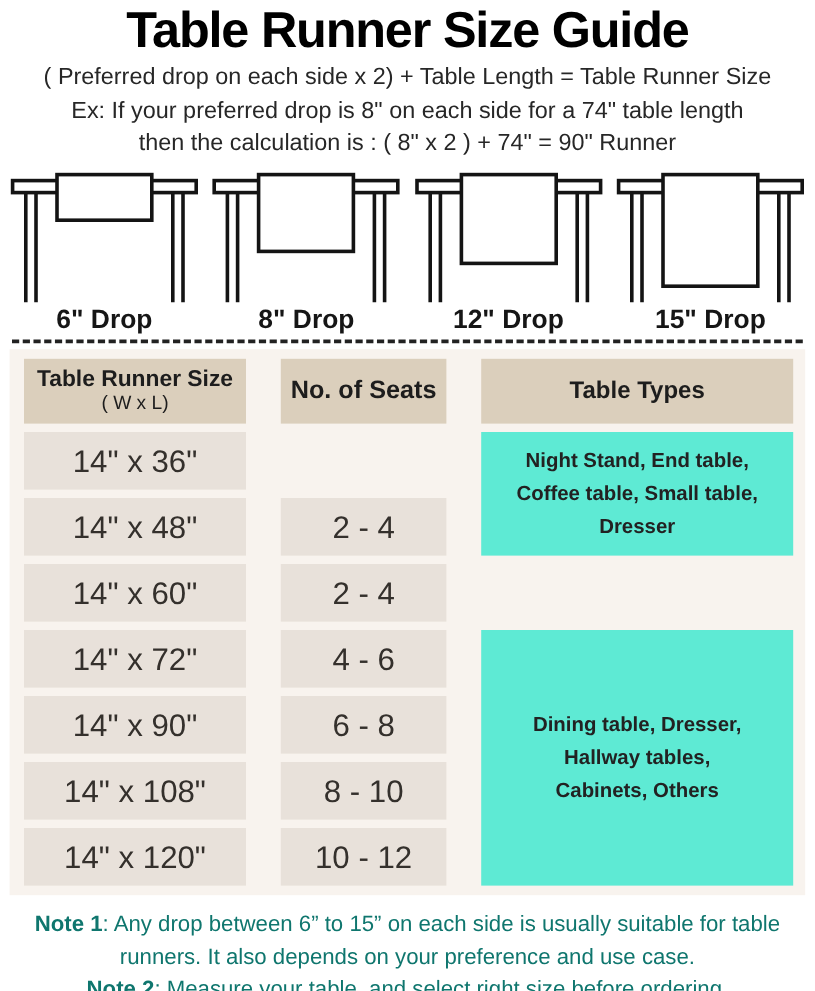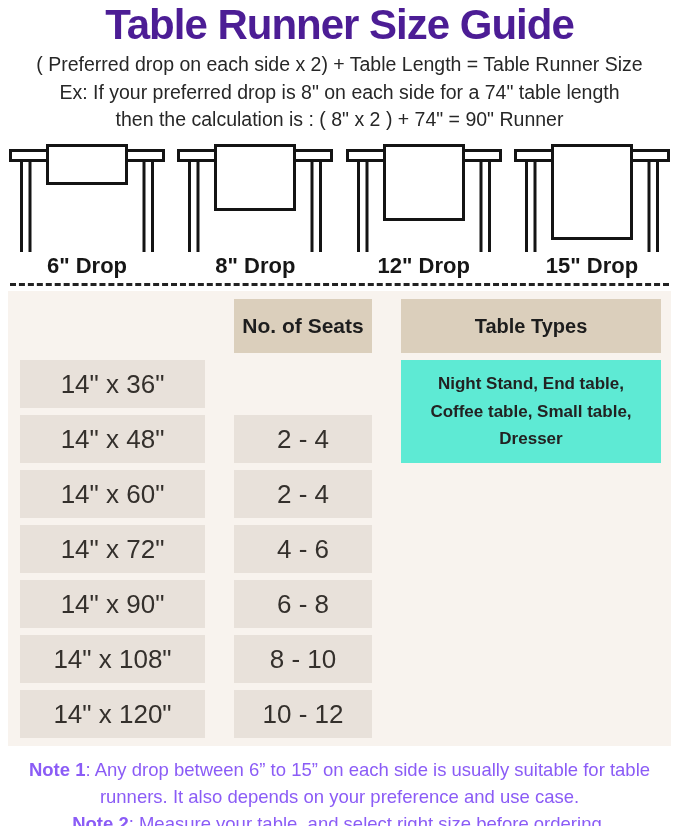--- a/index.html
+++ b/index.html
@@ -6,21 +6,21 @@
   html,body { width:679px; background:#ffffff; }
   body {
     font-family:"Liberation Sans", sans-serif;
     color:#1e1e1e;
     width:679px; height:826px;
     overflow:hidden;
   }
   .page-title {
     font-size:42px; font-weight:bold; letter-spacing:-1px;
     text-align:center; margin-top:2px; line-height:1.1;
-    color:#4c1d95;
+    color:#000000;
   }
   .sub-line {
     font-size:19.5px; text-align:center; color:#272727;
     line-height:1.3; margin-top:2px; white-space:nowrap;
   }
   .sub-line.first { margin-top:4px; }
 
   
   .illustrations {
     display:flex; justify-content:space-between;
@@ -64,21 +64,21 @@
   }
   .types {
     background:#5eead4; font-size:17px; font-weight:bold;
     color:#222222; line-height:1.62; padding:0 14px;
   }
   .types.narrow { padding:0 42px; }
 
   
   .notes { margin-top:11px; padding:0 2px; text-align:center; }
   .note {
-    font-size:18.5px; line-height:1.45; color:#8b5cf6;
+    font-size:18.5px; line-height:1.45; color:#0f766e;
     max-width:676px; margin:0 auto;
   }
   .note b { font-weight:bold; }
 </style>
 </head>
 <body>
 
 <h1 class="page-title">Table Runner Size Guide</h1>
 <div class="sub-line first">( Preferred drop on each side x 2) + Table Length = Table Runner Size</div>
 <div class="sub-line">Ex: If your preferred drop is 8" on each side for a 74" table length</div>
@@ -117,20 +117,24 @@
     </svg>
     <div class="drop-label">15" Drop</div>
   </div>
 </div>
 
 <div class="dashed-divider"></div>
 
 <div class="panel">
   <div class="grid">
 
+    <div class="cell head" style="grid-column:1; grid-row:1;">
+      <div class="head-size-title">Table Runner Size</div>
+      <div class="head-size-sub">( W x L)</div>
+    </div>
     <div class="cell head head-seats" style="grid-column:2; grid-row:1;">No. of Seats</div>
     <div class="cell head head-types" style="grid-column:3; grid-row:1;">Table Types</div>
 
     <div class="cell data" style="grid-column:1; grid-row:2;">14" x 36"</div>
 
     <div class="cell data" style="grid-column:1; grid-row:3;">14" x 48"</div>
     <div class="cell data" style="grid-column:2; grid-row:3;">2 - 4</div>
 
     <div class="cell data" style="grid-column:1; grid-row:4;">14" x 60"</div>
     <div class="cell data" style="grid-column:2; grid-row:4;">2 - 4</div>
@@ -141,19 +145,20 @@
     <div class="cell data" style="grid-column:1; grid-row:6;">14" x 90"</div>
     <div class="cell data" style="grid-column:2; grid-row:6;">6 - 8</div>
 
     <div class="cell data" style="grid-column:1; grid-row:7;">14" x 108"</div>
     <div class="cell data" style="grid-column:2; grid-row:7;">8 - 10</div>
 
     <div class="cell data" style="grid-column:1; grid-row:8;">14" x 120"</div>
     <div class="cell data" style="grid-column:2; grid-row:8;">10 - 12</div>
 
     <div class="cell types" style="grid-column:3; grid-row:2 / span 2;">Night Stand, End table, Coffee table, Small table, Dresser</div>
+    <div class="cell types narrow" style="grid-column:3; grid-row:5 / span 4;">Dining table, Dresser, Hallway tables, Cabinets, Others</div>
   </div>
 </div>
 
 <div class="notes">
   <p class="note"><b>Note 1</b><span>: Any drop between 6” to 15” on each side is usually suitable for table runners. It also depends on your preference and use case.</span></p>
   <p class="note"><b>Note 2</b><span>: Measure your table, and select right size before ordering.</span></p>
 </div>
 
 </body></html>

